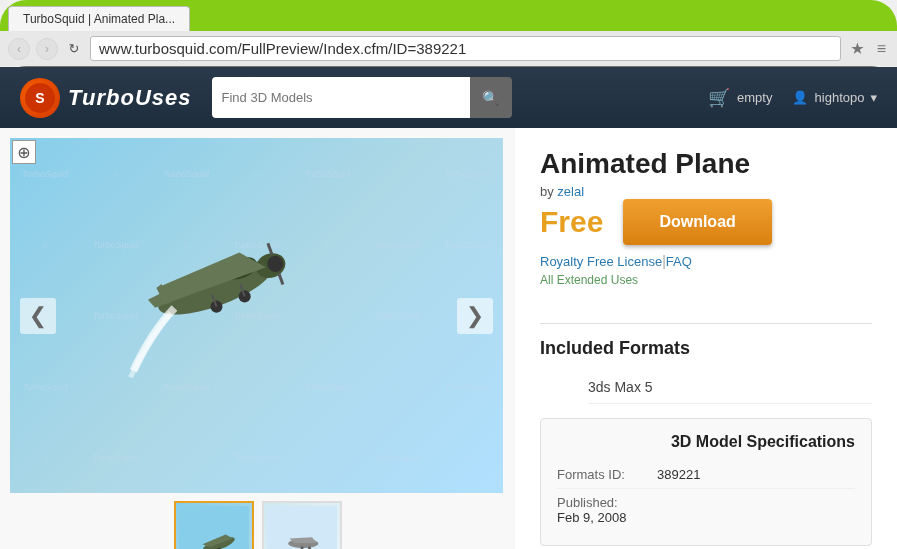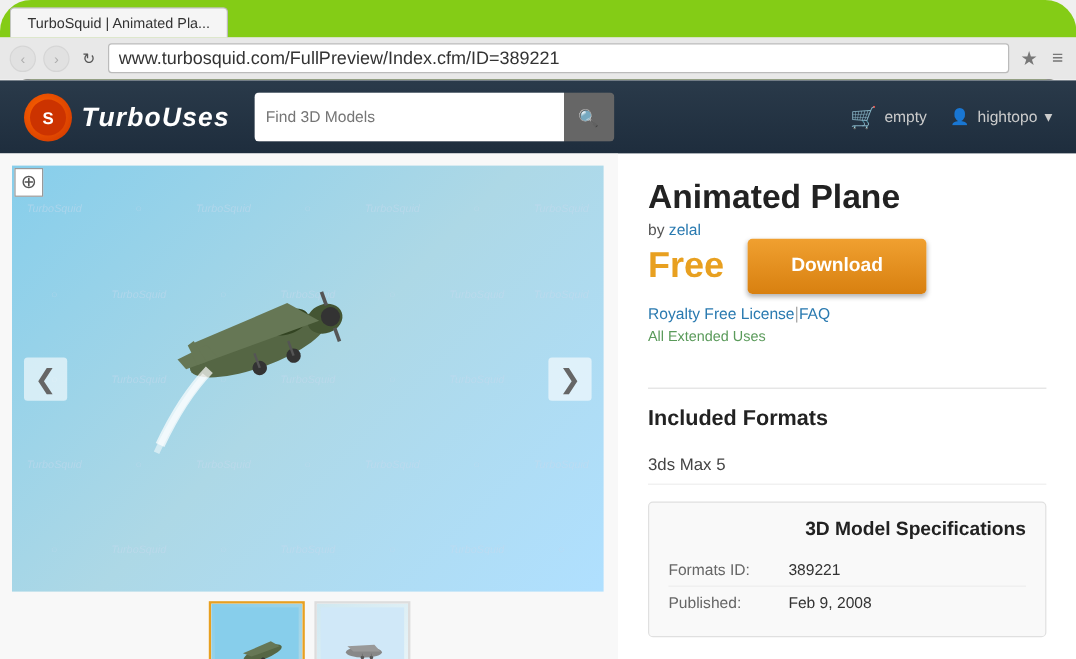--- a/index.html
+++ b/index.html
@@ -276,20 +276,21 @@
       font-size: 18px;
       font-weight: bold;
       color: #222;
       margin-bottom: 12px;
     }
     .format-item {
       color: #444;
       font-size: 14px;
       padding: 8px 0;
       border-bottom: 1px solid #eee;
+      margin-left: 48px;
     }
 
     .specs-box {
       background: #f9f9f9;
       border: 1px solid #e0e0e0;
       border-radius: 4px;
       padding: 14px 16px;
       margin-top: 14px;
     }
     .specs-title {
@@ -298,21 +299,21 @@
       color: #222;
       margin-bottom: 10px;
       text-align: right;
     }
     .spec-row {
       display: flex;
       padding: 6px 0;
       border-bottom: 1px solid #eee;
       font-size: 13px;
     }
-    .spec-row:last-child { border-bottom: none; }
+    .spec-row:last-child { border-bottom: none; flex-direction: column; }
     .spec-label { color: #666; width: 100px; }
     .spec-value { color: #333; }
   </style>
 </head>
 <body>
 
 <div class="browser-chrome">
   <div class="tab-bar">
     <div class="tab">TurboSquid | Animated Pla...</div>
   </div>

